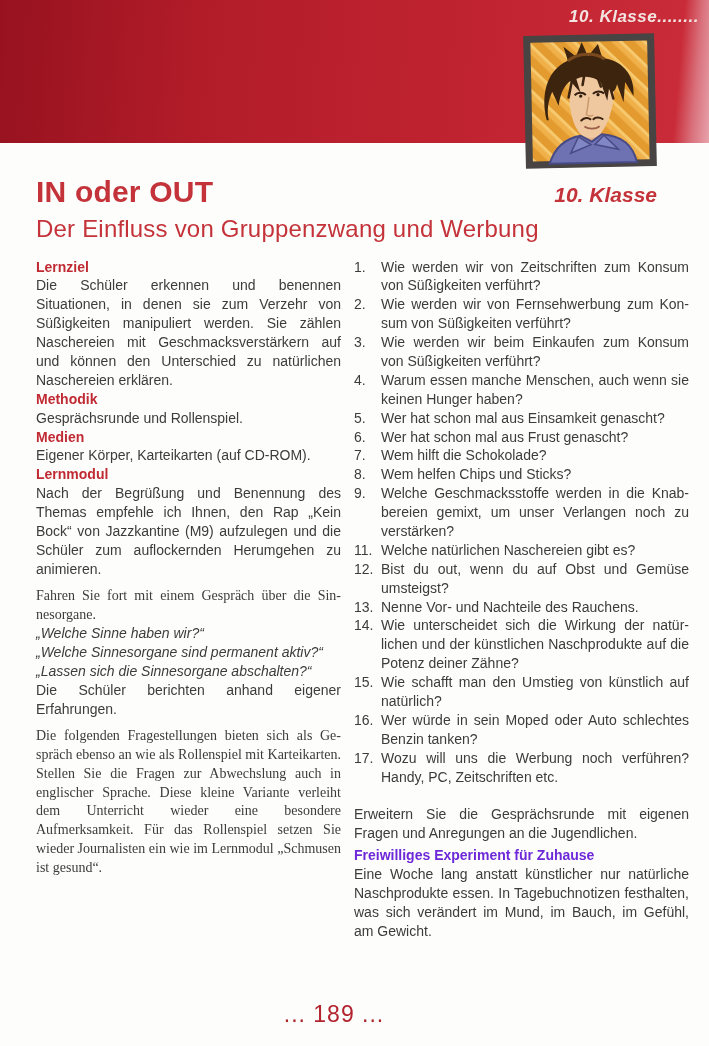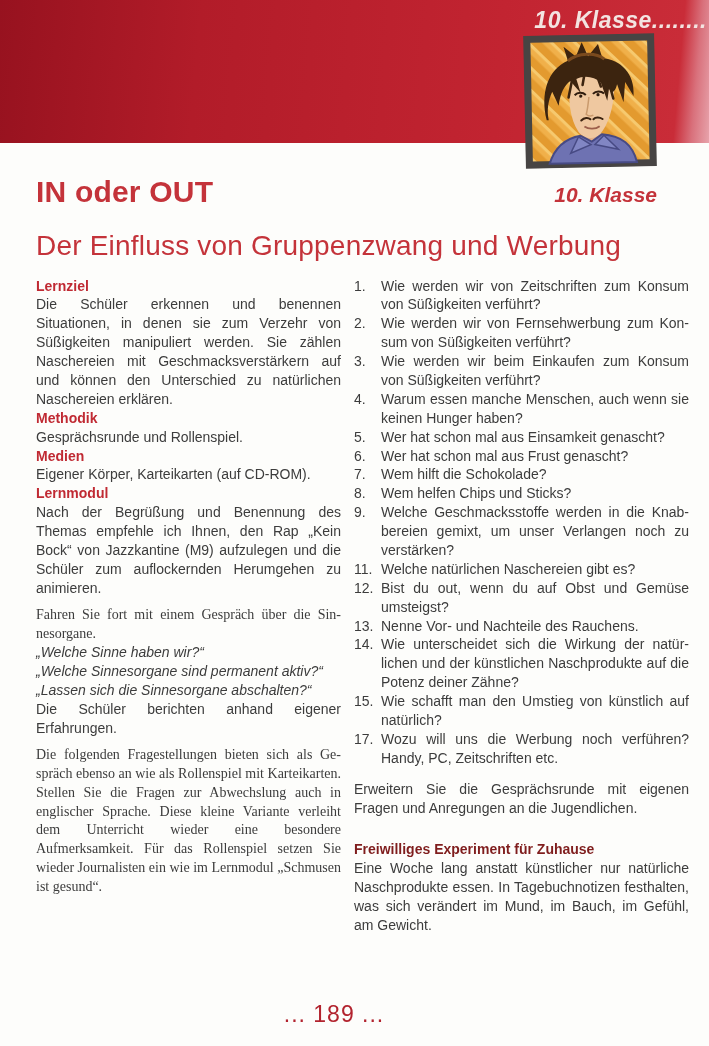--- a/index.html
+++ b/index.html
@@ -6,49 +6,49 @@
   body{
     width:709px;height:1046px;position:relative;overflow:hidden;
     background:#fdfdfb;
     font-family:"Liberation Sans", sans-serif;
   }
   .banner{
     position:absolute;top:0;left:0;width:709px;height:143px;
     background:linear-gradient(95deg,#97121f 0%,#b21c29 28%,#c22431 70%,#c92c38 95%,#d9717c 97.5%,#e7a3ab 100%);
   }
   .banner-label{
-    position:absolute;top:7px;right:2px;
-    color:#f3e4e1;font-size:23px;font-style:italic;font-weight:bold;
+    position:absolute;top:7px;right:10px;
+    color:#f3e4e1;font-size:17px;font-style:italic;font-weight:bold;
     letter-spacing:.5px;white-space:nowrap;
   }
   .portrait{
     position:absolute;left:524px;top:34px;width:132px;height:134px;
     transform:rotate(-1.2deg);
   }
   .content{position:absolute;left:36px;right:20px;top:176px;}
   .title-row{display:flex;justify-content:space-between;align-items:baseline;padding-right:32px;}
   .page-title{margin:0;font-size:30px;line-height:1.05;font-weight:bold;color:#c4333a;letter-spacing:.2px;}
   .class-label{font-size:21px;font-style:italic;font-weight:bold;color:#c4333a;}
-  .subtitle{margin-top:22px;font-size:28px;color:#c4333a;letter-spacing:.2px;}
+  .subtitle{margin-top:7px;font-size:24px;color:#c4333a;letter-spacing:.2px;}
   .columns{display:flex;gap:13px;margin-top:15px;}
   .col-left{width:305px;flex:none;}
   .col-right{flex:1;min-width:0;}
   .blk,.q-item,.closing,.exp-heading,.exp-text{
     font-size:14px;line-height:1.35;color:#3c3c3c;hyphens:manual;
   }
   .blk.para{text-align:justify;}
   .blk.heading{color:#c02a33;font-weight:bold;}
   .col-left .blk:first-child{margin-top:0;}
   .blk.quote{font-style:italic;}
   .blk.gap{margin-top:8px;font-family:Liberation Serif, serif;}
   .q-item{display:flex;}
   .q-num{width:27px;flex:none;}
   .q-text{flex:1;text-align:justify;}
-  .closing{margin-top:12px;text-align:justify;}
-  .exp-heading{margin-top:23px;color:#7f1d1d;font-weight:bold;}
+  .closing{margin-top:19px;text-align:justify;}
+  .exp-heading{margin-top:3px;color:#6d28d9;font-weight:bold;}
   .exp-text{text-align:justify;}
   .footer{
     position:absolute;left:0;bottom:18px;width:668px;text-align:center;
     color:#b2232e;font-size:23px;letter-spacing:1px;
   }
 </style>
 </head>
 <body>
 
 <div class="page">
@@ -167,20 +167,24 @@
             </div>
             <div class="q-item">
               <span class="q-num">14.</span>
               <span class="q-text">Wie unterscheidet sich die Wirkung der natür­lichen und der künstlichen Naschprodukte auf die Potenz deiner Zähne?</span>
             </div>
             <div class="q-item">
               <span class="q-num">15.</span>
               <span class="q-text">Wie schafft man den Umstieg von künstlich auf natürlich?</span>
             </div>
             <div class="q-item">
+              <span class="q-num">16.</span>
+              <span class="q-text">Wer würde in sein Moped oder Auto schlechtes Benzin tanken?</span>
+            </div>
+            <div class="q-item">
               <span class="q-num">17.</span>
               <span class="q-text">Wozu will uns die Werbung noch verführen? Handy, PC, Zeitschriften etc.</span>
             </div>
           </div>
         <div class="closing">Erweitern Sie die Gesprächsrunde mit eigenen Fragen und Anregungen an die Jugendlichen.</div>
         <div class="exp-heading">Freiwilliges Experiment für Zuhause</div>
         <div class="exp-text">Eine Woche lang anstatt künstlicher nur natürliche Naschprodukte essen. In Tagebuchnotizen fest­halten, was sich verändert im Mund, im Bauch, im Gefühl, am Gewicht.</div>
       </div>
     </div>
   </div>

